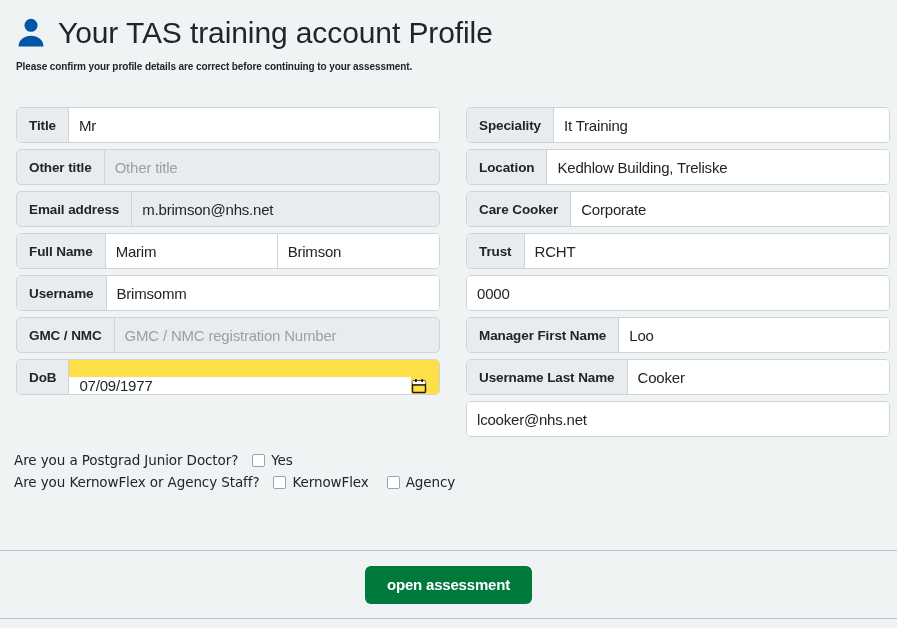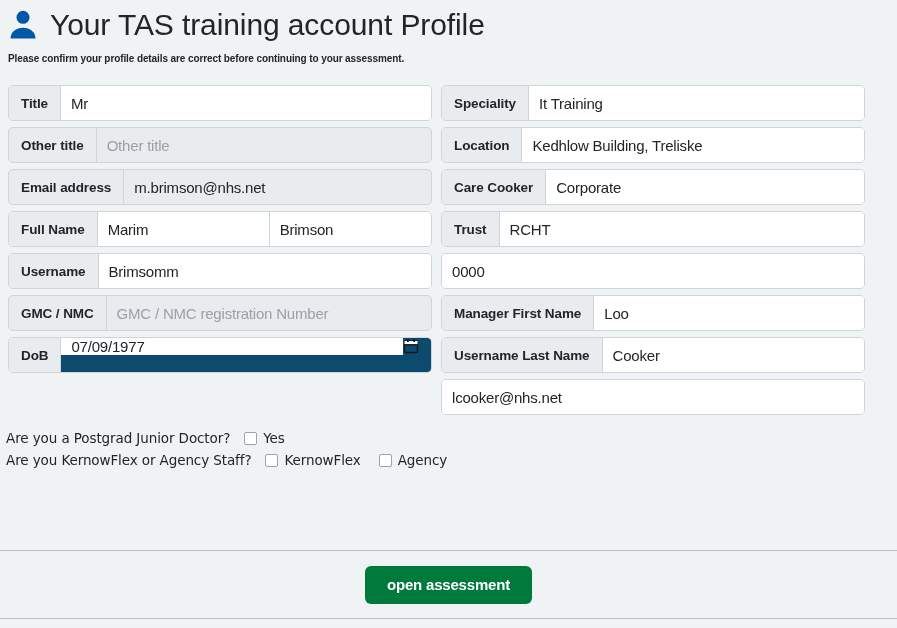--- a/index.html
+++ b/index.html
@@ -13,21 +13,21 @@
     background: #eff3f4;
     font-family: "Liberation Sans", sans-serif;
     color: #212529;
   }
 
   .page {
     width: 897px;
     height: 628px;
     position: relative;
     background: #eff3f4;
-    padding: 0;
+    padding: 8px;
   }
 
   
   .header {
     display: flex;
     align-items: center;
     gap: 10px;
     padding: 5px 0 0 6px;
   }
   .person-icon {
@@ -49,23 +49,23 @@
     font-size: 10px;
     font-weight: 700;
     line-height: 20px;
     color: #212529;
     letter-spacing: -0.1px;
   }
 
   
   .columns {
     display: flex;
-    margin-top: 16px;
+    margin-top: 30px;
     padding: 0 8px 0 8px;
-    gap: 9px;
+    gap: 26px;
     align-items: flex-start;
   }
   .col {
     width: 424px;
     flex: 0 0 424px;
   }
 
   .field-row {
     display: flex;
     align-items: stretch;
@@ -112,22 +112,22 @@
 
   .field-input.split-first {
     border-right: 1px solid #ced4da;
     flex: 0 0 172px;
   }
 
   
   .date-wrap {
     flex: 1 1 auto;
     display: flex;
-    align-items: flex-start;
-    background: #0c4a6e;
+    align-items: flex-end;
+    background: #fde047;
     min-width: 0;
   }
   .date-wrap .field-input { flex: 1 1 auto; }
   .cal-icon {
     width: 16px;
     height: 16px;
     margin-right: 12px;
     flex: 0 0 16px;
     display: block;
   }

